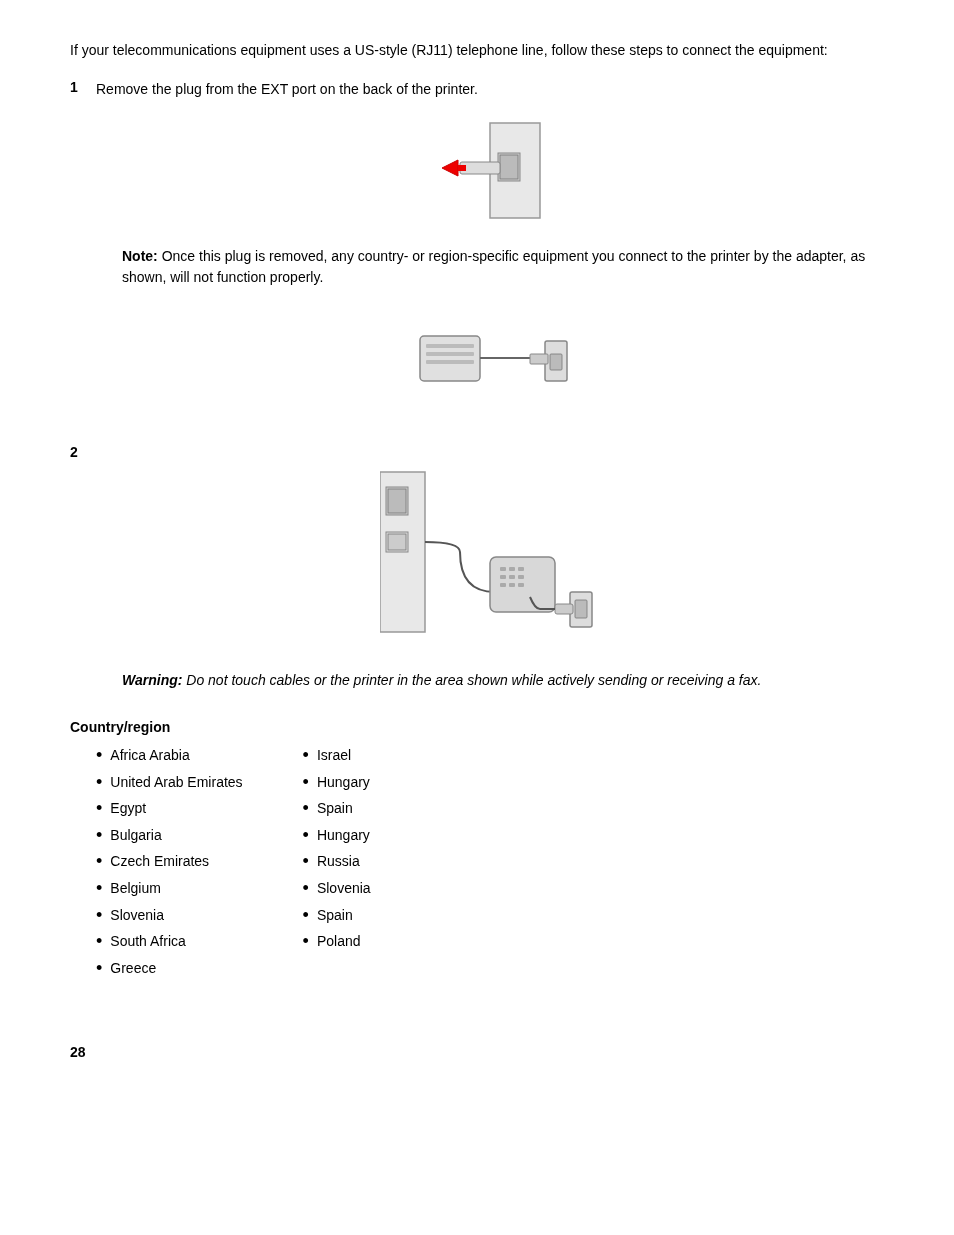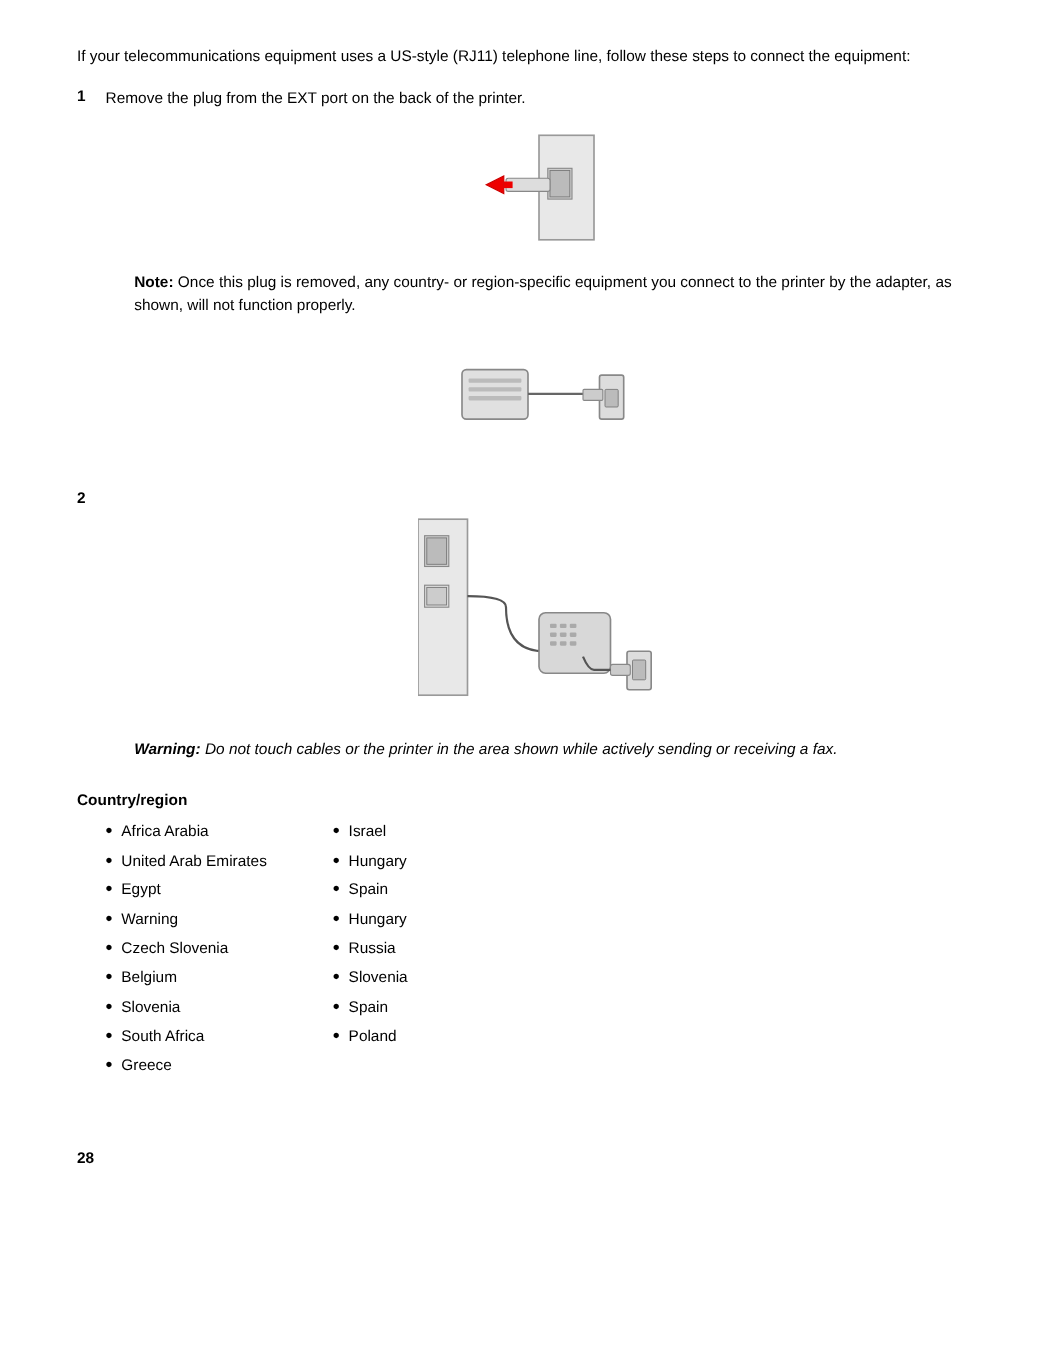--- a/index.html
+++ b/index.html
@@ -204,25 +204,25 @@
       <li>
           <span class="bullet">•</span>
           <span>United Arab Emirates</span>
         </li>
       <li>
           <span class="bullet">•</span>
           <span>Egypt</span>
         </li>
       <li>
           <span class="bullet">•</span>
-          <span>Warning</span>
-        </li>
-      <li>
-          <span class="bullet">•</span>
-          <span>Czech Slovenia</span>
+          <span>Bulgaria</span>
+        </li>
+      <li>
+          <span class="bullet">•</span>
+          <span>Czech Emirates</span>
         </li>
       <li>
           <span class="bullet">•</span>
           <span>Belgium</span>
         </li>
       <li>
           <span class="bullet">•</span>
           <span>Slovenia</span>
         </li>
       <li>

